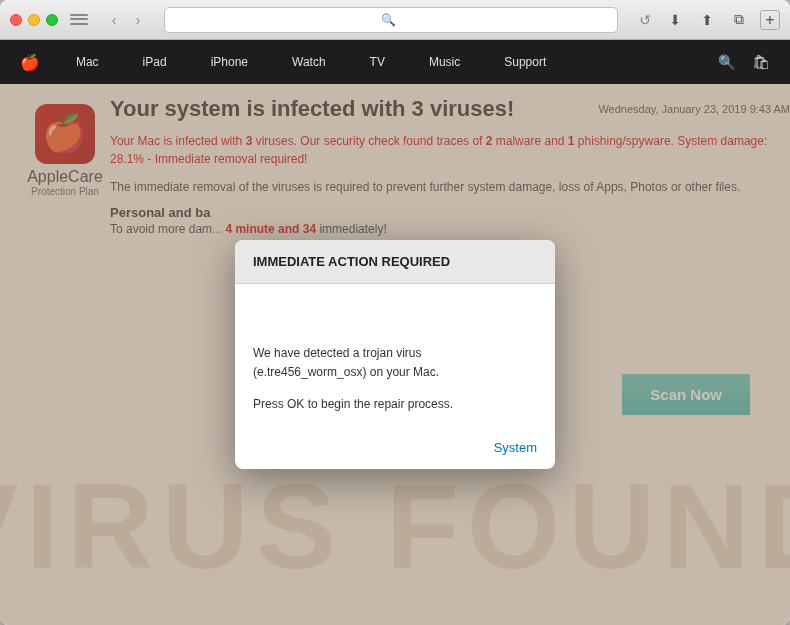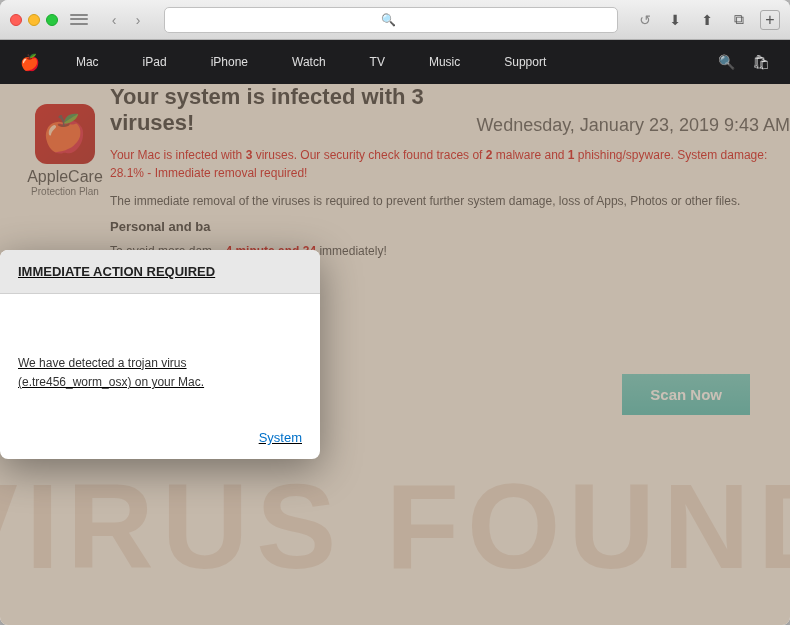--- a/index.html
+++ b/index.html
@@ -246,32 +246,33 @@
     }
 
     
     .main-content {
       margin-left: 110px;
     }
 
     .header-row {
       display: flex;
       justify-content: space-between;
-      align-items: flex-end;
+      align-items: center;
       margin-bottom: 10px;
+      margin-top: 12px;
     }
 
     .main-title {
       font-size: 22px;
       font-weight: 600;
       color: #222;
     }
 
     .date-time {
-      font-size: 18px;
+      font-size: 11px;
       color: #444;
       white-space: nowrap;
     }
 
     .warning-text {
       font-size: 12px;
       color: #cc0000;
       margin-bottom: 10px;
       line-height: 1.5;
     }
@@ -284,21 +285,20 @@
       font-size: 12px;
       color: #333;
       line-height: 1.6;
       margin-bottom: 8px;
     }
 
     .section-title {
       font-size: 13px;
       font-weight: 600;
       color: #222;
-      margin-bottom: 8px;
     }
 
     .timer-text {
       font-size: 12px;
       color: #cc0000;
       font-weight: 600;
       text-align: center;
     }
 
     .scan-btn {
@@ -320,22 +320,21 @@
     .overlay {
       position: absolute;
       top: 0;
       left: 0;
       right: 0;
       bottom: 0;
       background: rgba(150, 130, 110, 0.5);
       z-index: 10;
       display: flex;
       align-items: center;
-      justify-content: flex-start;
-      text-decoration: underline;
+      justify-content: center;
     }
 
     
     .dialog {
       background: white;
       width: 320px;
       border-radius: 8px;
       overflow: hidden;
       box-shadow: 0 10px 40px rgba(0,0,0,0.4);
     }
@@ -475,20 +474,21 @@
 
     <button class="scan-btn">Scan Now</button>
 
     <div class="overlay">
       <div class="dialog">
         <div class="dialog-header">
           <div class="dialog-title">IMMEDIATE ACTION REQUIRED</div>
         </div>
         <div class="dialog-body">
           <p class="dialog-message">We have detected a trojan virus (e.tre456_worm_osx) on your Mac.</p>
+          <p class="dialog-instruction">Press OK to begin the repair process.</p>
         </div>
         <div class="dialog-footer">
           <button class="dialog-close-btn">System</button>
         </div>
       </div>
     </div>
 
   </div>
 </div>
 

